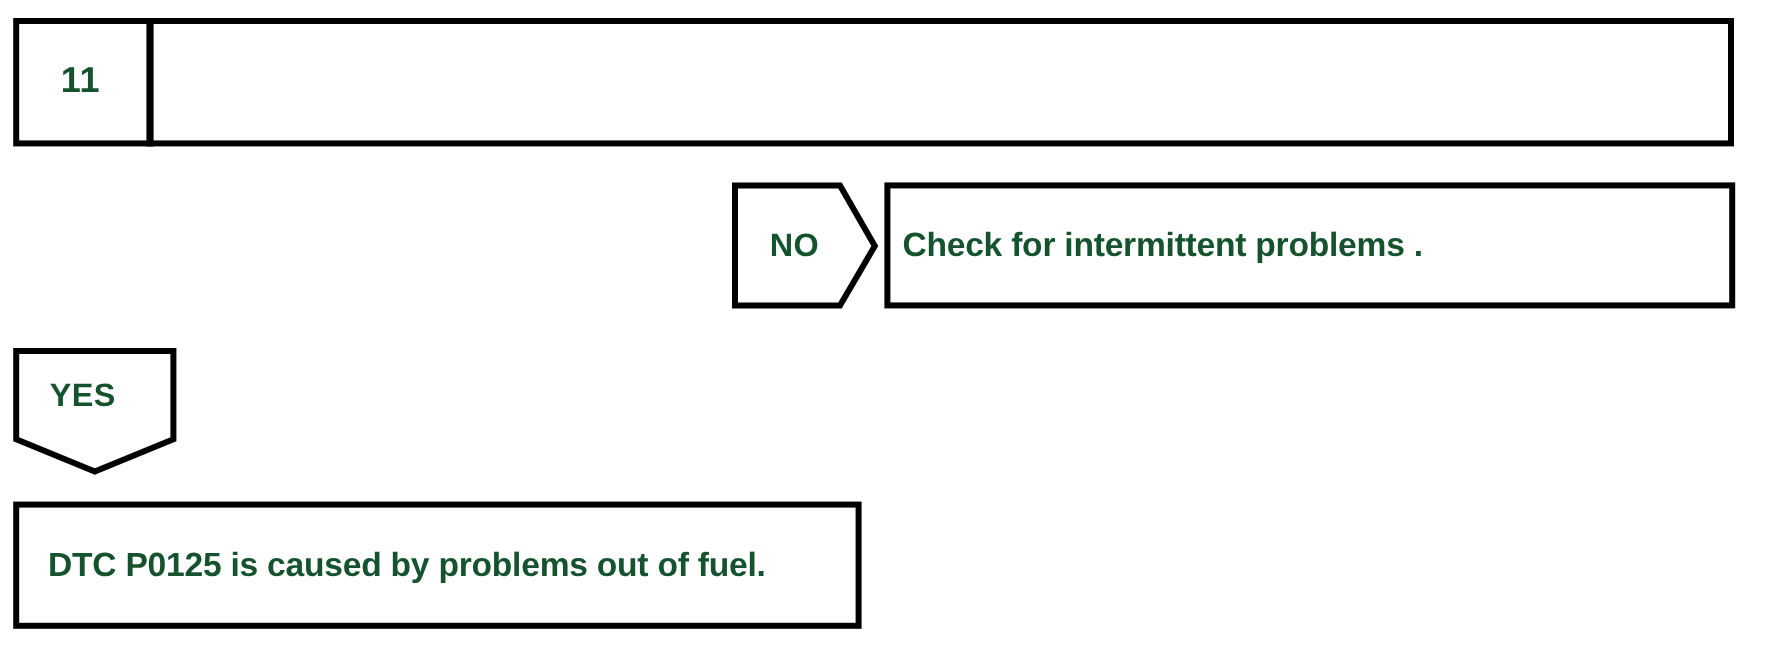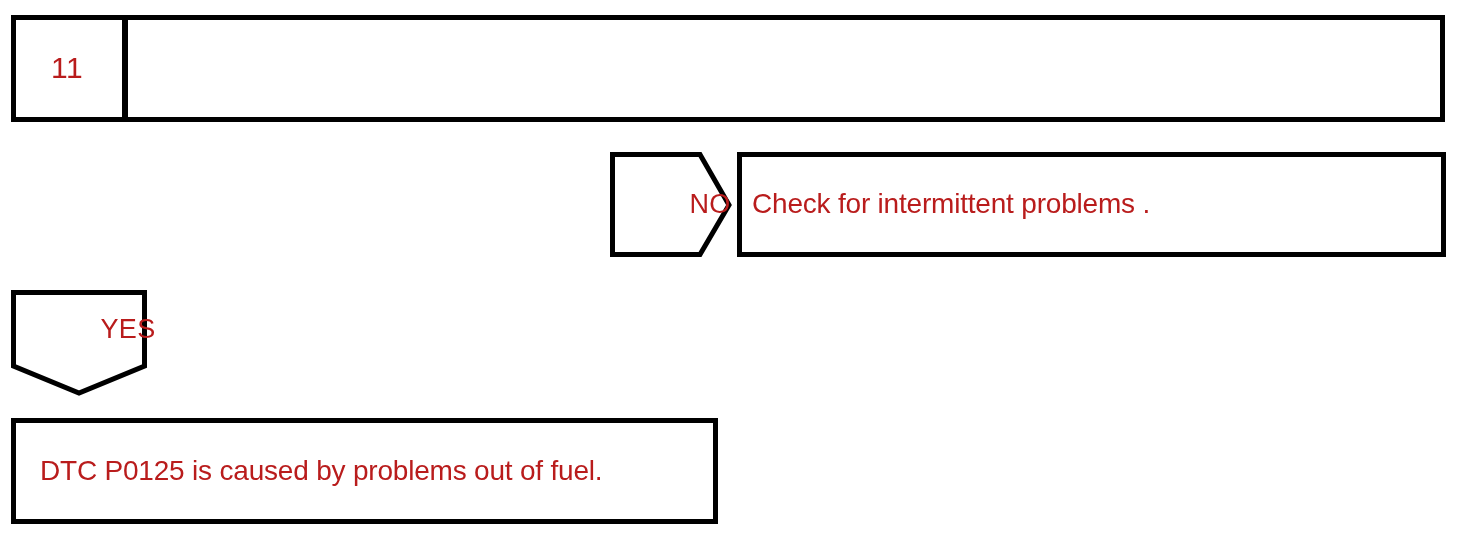--- a/index.html
+++ b/index.html
@@ -31,22 +31,22 @@
     position: absolute;
     left: 0;
     top: 0;
     width: 1472px;
     height: 538px;
   }
 
   
   .txt {
     position: absolute;
-    font-weight: normal;
-    color: #b91c1c;
+    font-weight: bold;
+    color: #14532d;
     white-space: pre;
     line-height: 1;
     letter-spacing: -0.2px;
   }
 
   .step-number {
     left: 11px;
     top: 15px;
     width: 112px;
     height: 106px;
@@ -66,32 +66,31 @@
     font-size: 30px;
     letter-spacing: -0.3px;
   }
 
   .branch-label {
     display: flex;
     align-items: center;
     justify-content: center;
     font-size: 27px;
     letter-spacing: 0.3px;
-    padding-left: 48px;
   }
 
   .label-no {
     left: 610px;
     top: 152px;
     width: 104px;
     height: 105px;
   }
 
   .label-yes {
-    left: 12px;
+    left: 1px;
     top: 290px;
     width: 136px;
     height: 78px;
   }
 
   .result-no {
     left: 752px;
     top: 152px;
     height: 104px;
     display: flex;

